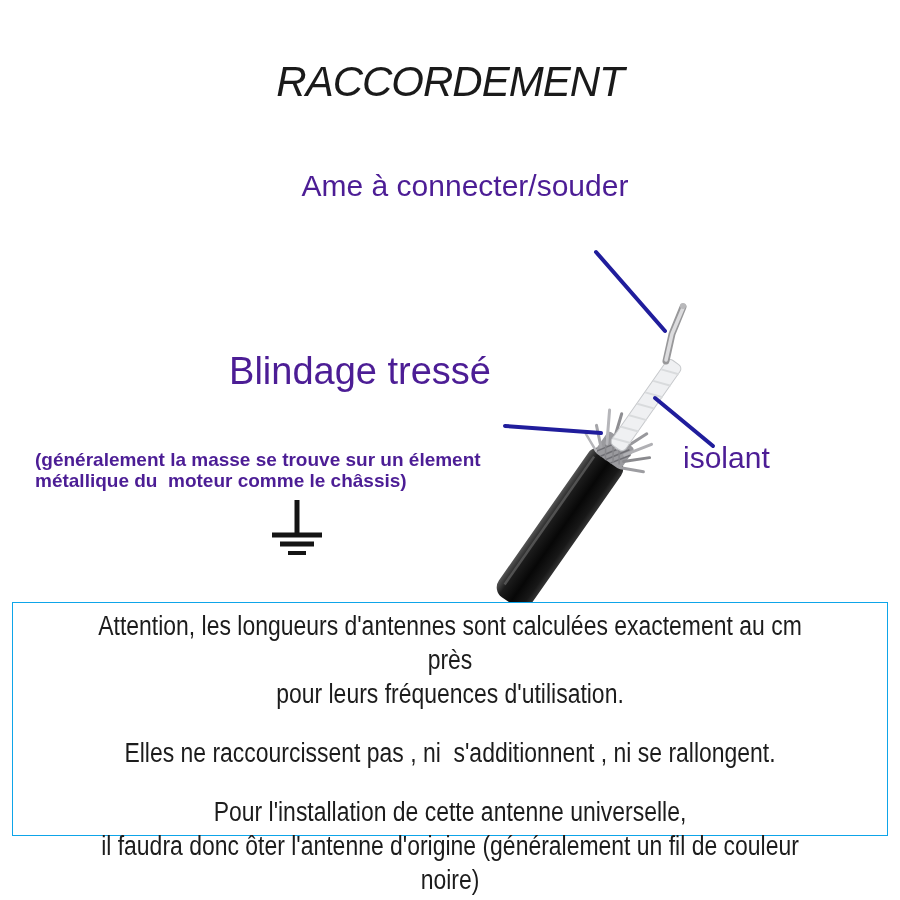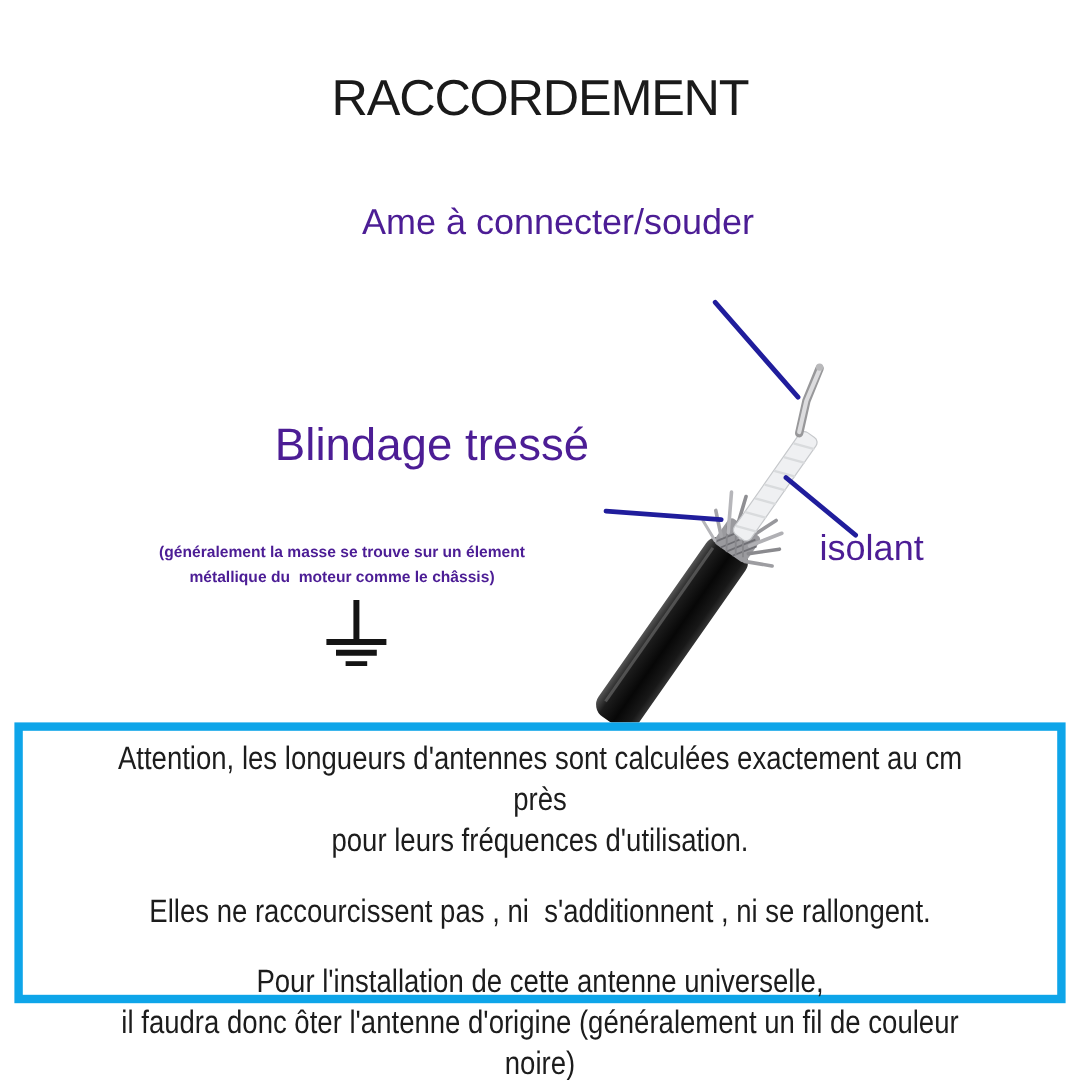--- a/index.html
+++ b/index.html
@@ -2,43 +2,43 @@
 <html><head>
 <meta charset="utf-8">
 <style>
   html,body{margin:0;padding:0;background:#ffffff;}
   .stage{
     position:relative;width:900px;height:900px;background:#ffffff;overflow:hidden;
     font-family:"Liberation Sans", sans-serif;
   }
   .title{
     position:absolute;left:0;top:58px;width:100%;text-align:center;
-    font-size:42px;letter-spacing:-1px;color:#1a1a1a;font-weight:normal;margin:0;
+    font-size:42px;letter-spacing:-1px;color:#1a1a1a;font-weight:normal;margin:0;font-style:italic;
   }
   .blue{color:#4c1d95;}
   .core-label{
     position:absolute;left:165px;top:167px;width:600px;text-align:center;
     font-size:30px;line-height:38px;
   }
   .shield-label{
     position:absolute;left:110px;top:351px;width:500px;text-align:center;
     font-size:38px;line-height:40px;
   }
   .ground-note{
-    position:absolute;left:35px;top:449px;width:500px;text-align:center;
-    font-size:13px;line-height:21px;font-weight:bold;
+    position:absolute;left:35px;top:449px;width:500px;
+    font-size:19px;line-height:21px;font-weight:bold;
   }
   .ground-note .gnote-line{white-space:pre-wrap;}
   .isolant-label{
     position:absolute;left:683px;top:441px;font-size:30px;text-align:center;
   }
   .overlay{position:absolute;left:0;top:0;width:900px;height:900px;}
   .warning{
     position:absolute;left:12px;top:602px;width:876px;height:234px;
-    border:7px solid #0ea5e9;background:#ffffff;box-sizing:border-box;
+    border:1px solid #0ea5e9;background:#ffffff;box-sizing:border-box;
     padding-top:6px;z-index:5;
   }
   .warning-text{
     transform:scaleX(0.85);transform-origin:50% 0;
     font-size:27px;line-height:34px;color:#1c1c1c;text-align:center;
   }
   .wp{margin:0;}
   .wp + .wp{margin-top:25px;}
   .wline{white-space:pre-wrap;}
 </style>

